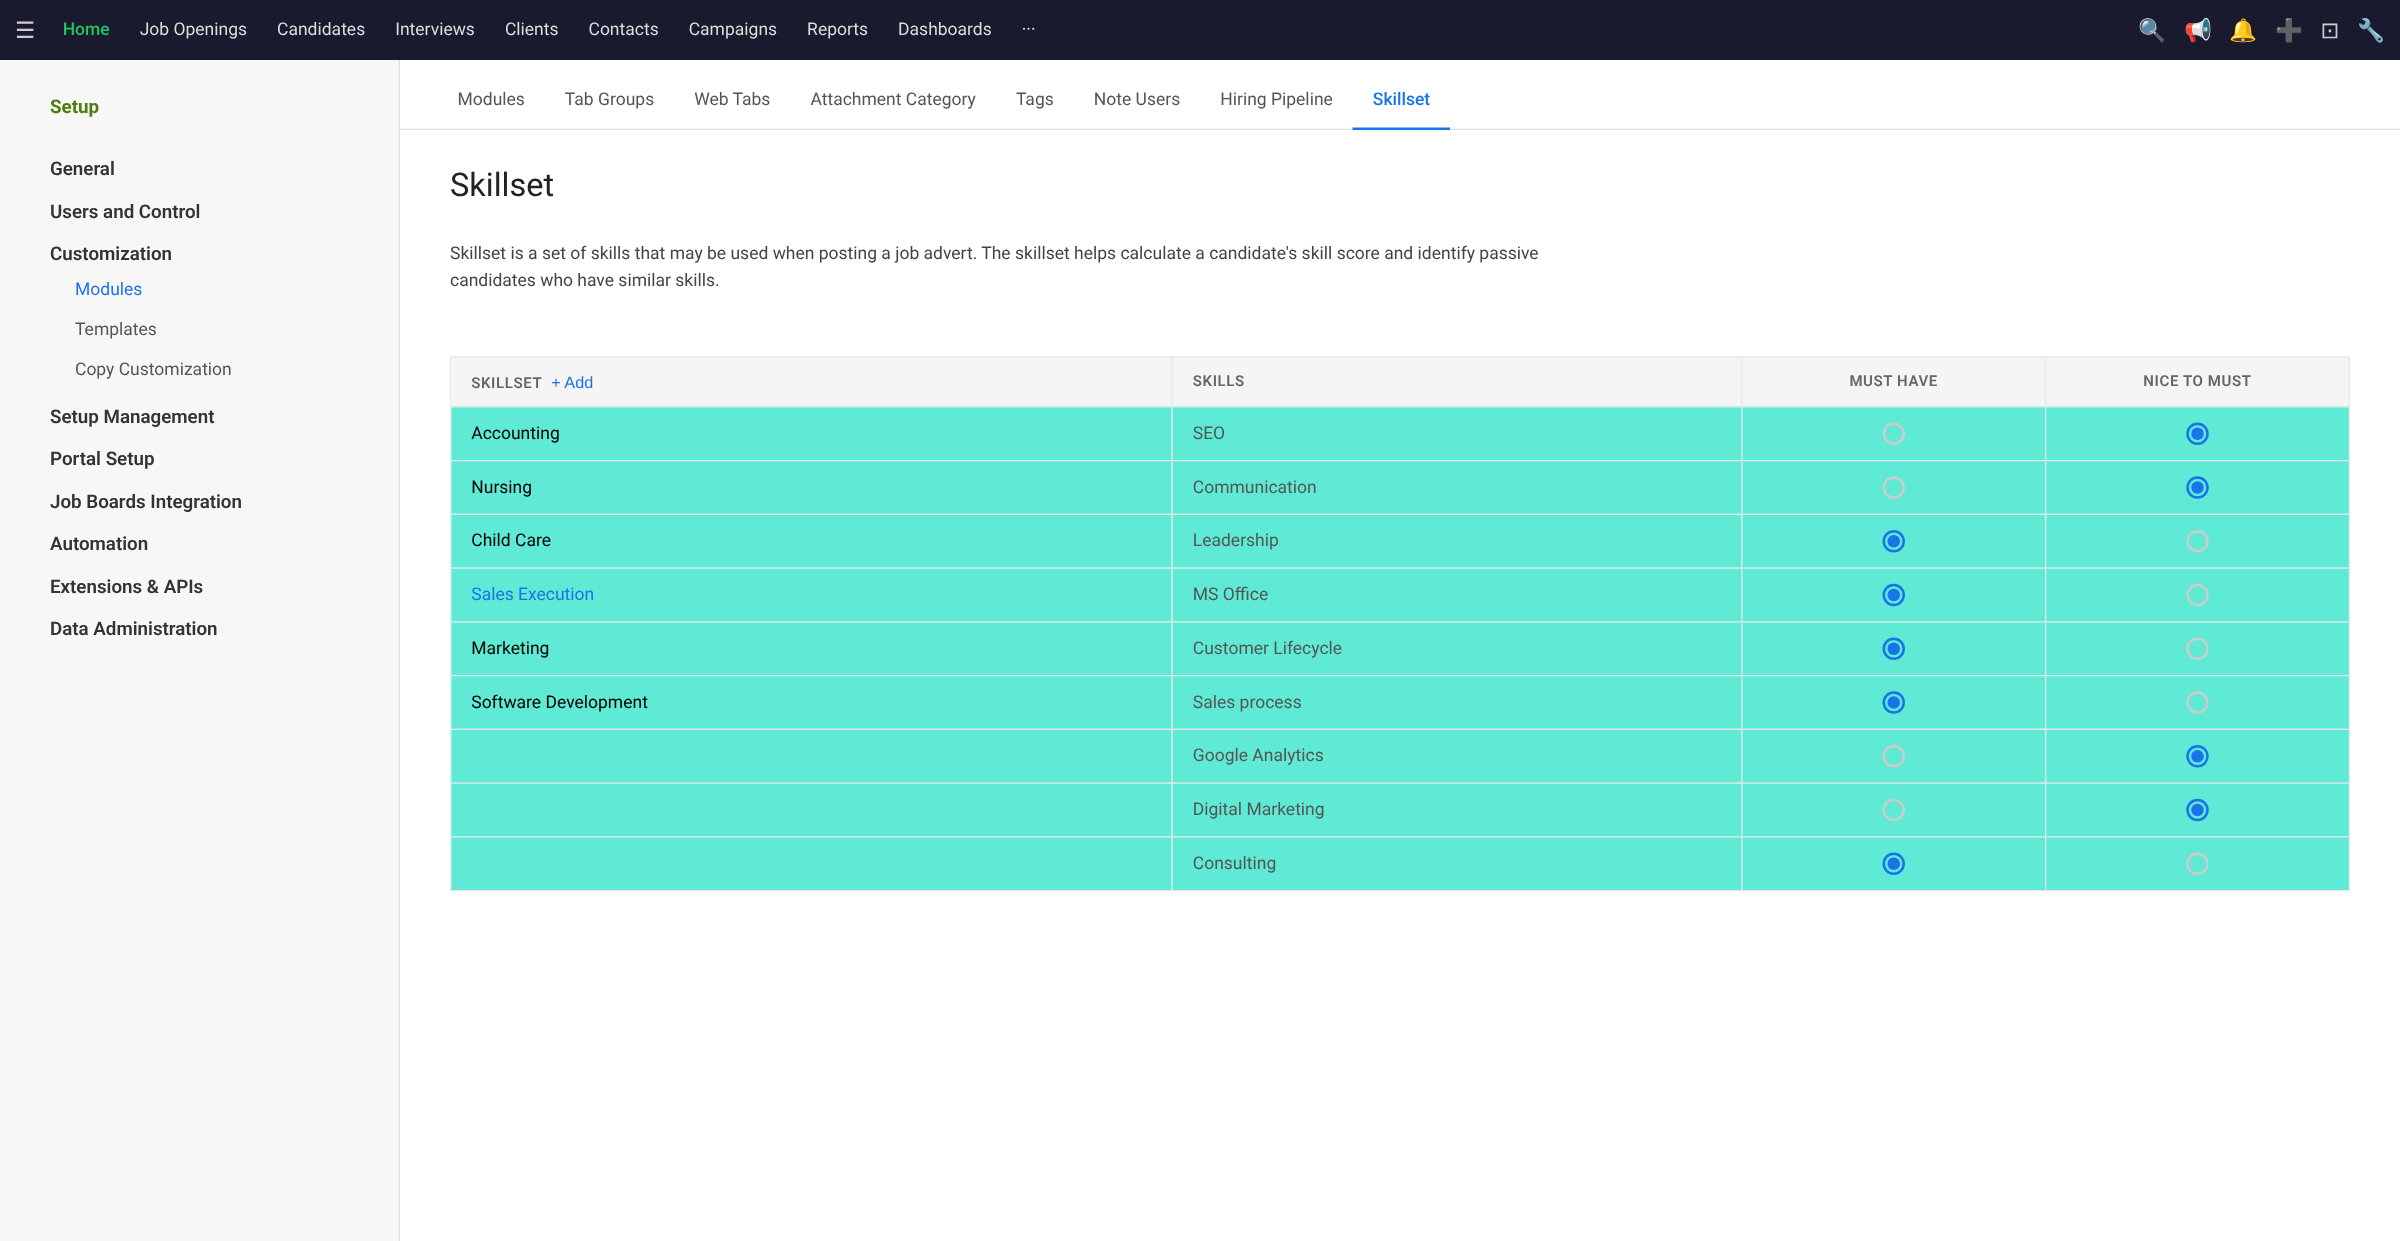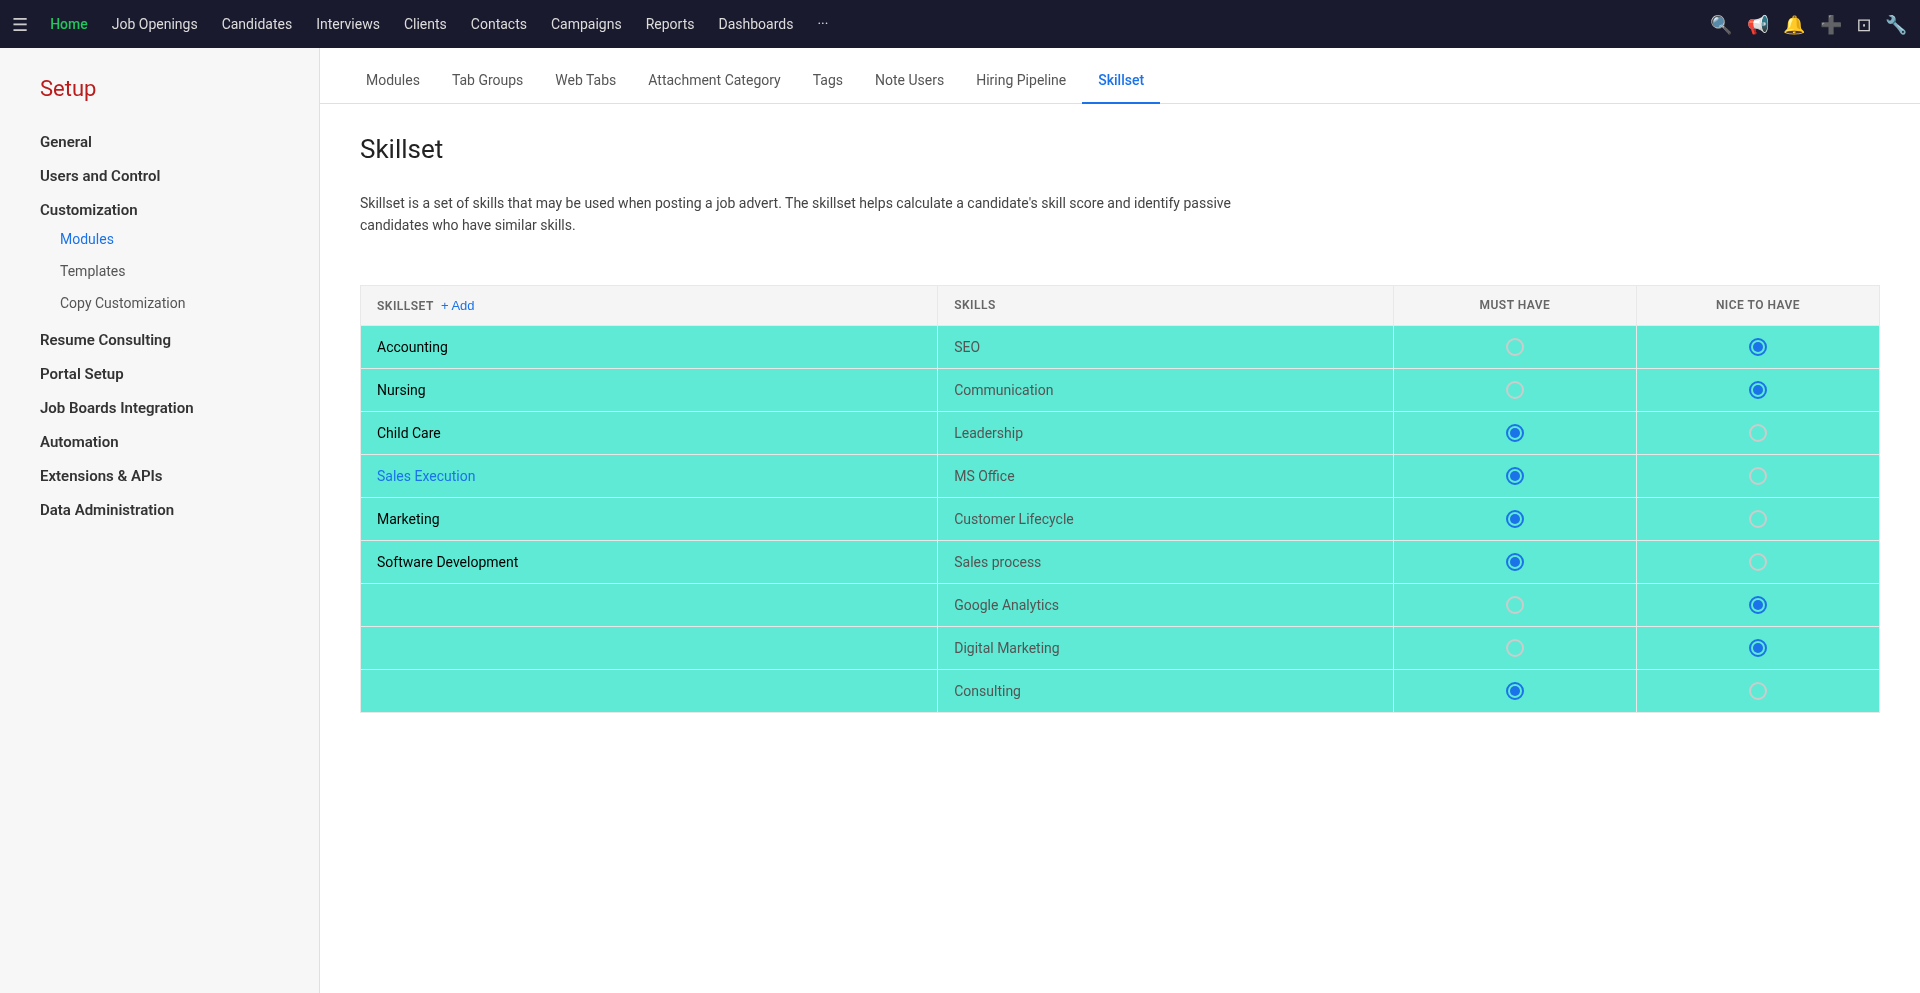--- a/index.html
+++ b/index.html
@@ -40,23 +40,23 @@
     
     .sidebar {
       width: 320px;
       background: #f7f7f7;
       border-right: 1px solid #e0e0e0;
       padding: 28px 0 0 0;
       flex-shrink: 0;
       overflow-y: auto;
     }
     .sidebar-title {
-      font-size: 22px;
-      color: #b91c1c;
-      font-weight: 400;
+      font-size: 15px;
+      color: #4d7c0f;
+      font-weight: 700;
       padding: 0 0 20px 40px;
     }
     .sidebar-section {
       padding: 12px 0 4px 40px;
       font-size: 15px;
       font-weight: 600;
       color: #333;
       cursor: pointer;
     }
     .sidebar-sub {
@@ -236,21 +236,21 @@
 
   <aside class="sidebar">
     <div class="sidebar-title">Setup</div>
 
     <div class="sidebar-section">General</div>
     <div class="sidebar-section">Users and Control</div>
     <div class="sidebar-section">Customization</div>
     <div class="sidebar-sub active">Modules</div>
     <div class="sidebar-sub">Templates</div>
     <div class="sidebar-sub">Copy Customization</div>
-    <div class="sidebar-section">Resume Consulting</div>
+    <div class="sidebar-section">Setup Management</div>
     <div class="sidebar-section">Portal Setup</div>
     <div class="sidebar-section">Job Boards Integration</div>
     <div class="sidebar-section">Automation</div>
     <div class="sidebar-section">Extensions &amp; APIs</div>
     <div class="sidebar-section">Data Administration</div>
   </aside>
 
   <div class="content-area">
 
     <div class="tab-bar">
@@ -270,21 +270,21 @@
 
       <table class="skillset-table">
         <thead>
           <tr>
             <th class="th-skillset">
               <span>SKILLSET</span>
               <button class="add-btn">+ Add</button>
             </th>
             <th class="th-skills">SKILLS</th>
             <th class="th-musthave center">MUST HAVE</th>
-            <th class="th-nicetohave center">NICE TO HAVE</th>
+            <th class="th-nicetohave center">NICE TO MUST</th>
           </tr>
         </thead>
         <tbody id="skillset-tbody">
         <tr>
               <td>Accounting</td>
               <td style="color: rgb(85, 85, 85);">SEO</td>
               <td class="center">
                 <div class="radio-cell">
                   <div class="radio-outer"></div>
                 </div>

